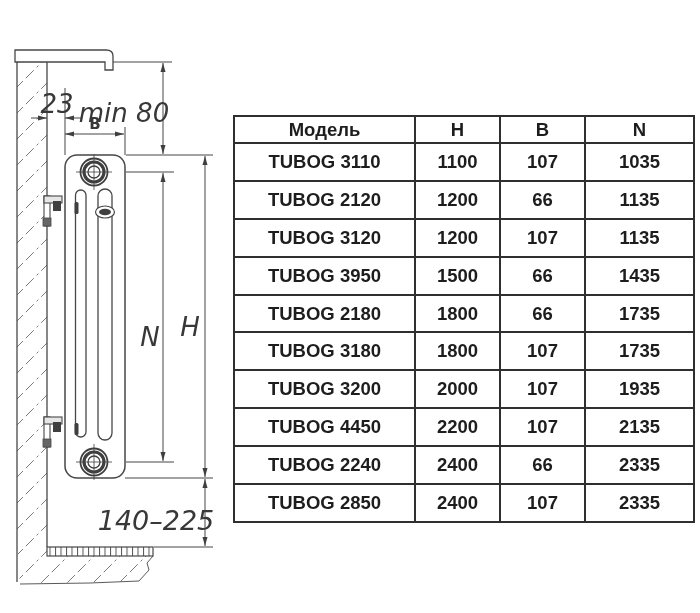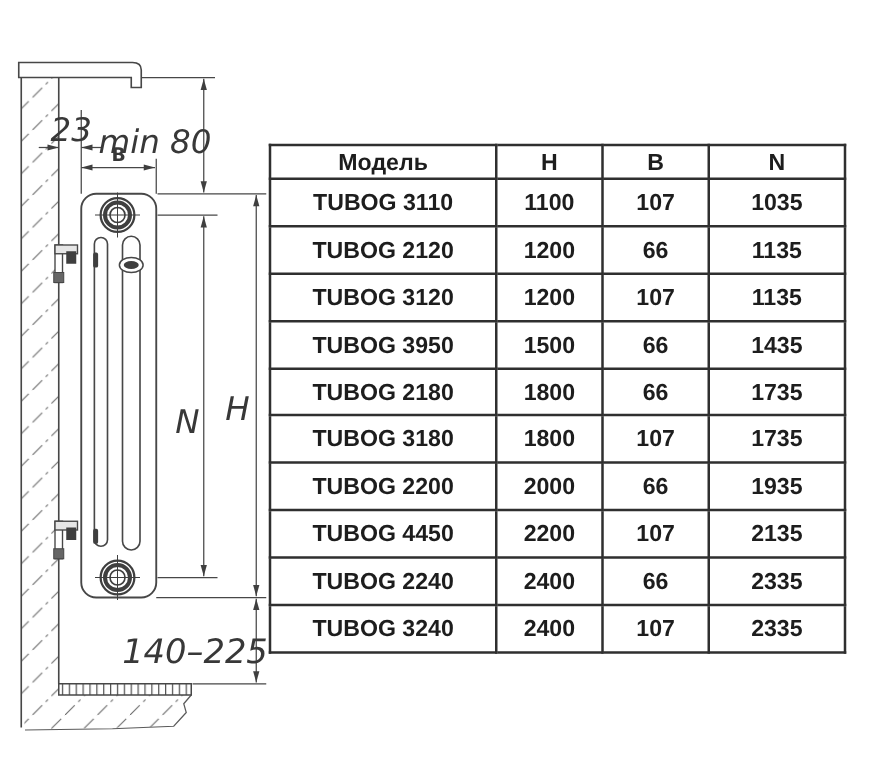--- a/index.html
+++ b/index.html
@@ -3,21 +3,21 @@
 <meta charset="utf-8">
 <style>
   html,body{margin:0;padding:0;background:#ffffff;}
   body{width:700px;height:613px;position:relative;overflow:hidden;
        font-family:"Liberation Sans",sans-serif;}
   .stage{position:absolute;left:0;top:0;width:700px;height:613px;}
   svg text{fill:#383838;}
   .dim-label{font-family:"DejaVu Sans",sans-serif;font-style:italic;font-size:26px;}
   .dim-label-small{font-family:"DejaVu Sans",sans-serif;font-size:15px;font-weight:600;}
   .dim-label-wide{font-family:"DejaVu Sans",sans-serif;font-style:italic;font-size:27px;}
-  .models-table{position:absolute;left:215px;top:115px;width:452px;height:408px;
+  .models-table{position:absolute;left:233px;top:115px;width:452px;height:408px;
       border-collapse:collapse;table-layout:fixed;}
   .models-table th,.models-table td{
       border:2px solid #2f2f2f;text-align:center;vertical-align:middle;
       font-size:18.5px;font-weight:600;color:#1d1d1d;padding:0;height:25px;
       white-space:nowrap;overflow:hidden;}
   .col-model{width:179px;}
   .col-h{width:83px;}
   .col-b{width:83px;}
   .col-n{width:107px;}
 </style>
@@ -178,37 +178,37 @@
         <td>66</td>
         <td>1735</td>
       </tr>
       <tr>
         <td>TUBOG 3180</td>
         <td>1800</td>
         <td>107</td>
         <td>1735</td>
       </tr>
       <tr>
-        <td>TUBOG 2200</td>
+        <td>TUBOG 3200</td>
         <td>2000</td>
-        <td>66</td>
+        <td>107</td>
         <td>1935</td>
       </tr>
       <tr>
         <td>TUBOG 4450</td>
         <td>2200</td>
         <td>107</td>
         <td>2135</td>
       </tr>
       <tr>
         <td>TUBOG 2240</td>
         <td>2400</td>
         <td>66</td>
         <td>2335</td>
       </tr>
       <tr>
-        <td>TUBOG 3240</td>
+        <td>TUBOG 2850</td>
         <td>2400</td>
         <td>107</td>
         <td>2335</td>
       </tr>
     </tbody>
 </table>
 
 </body></html>

